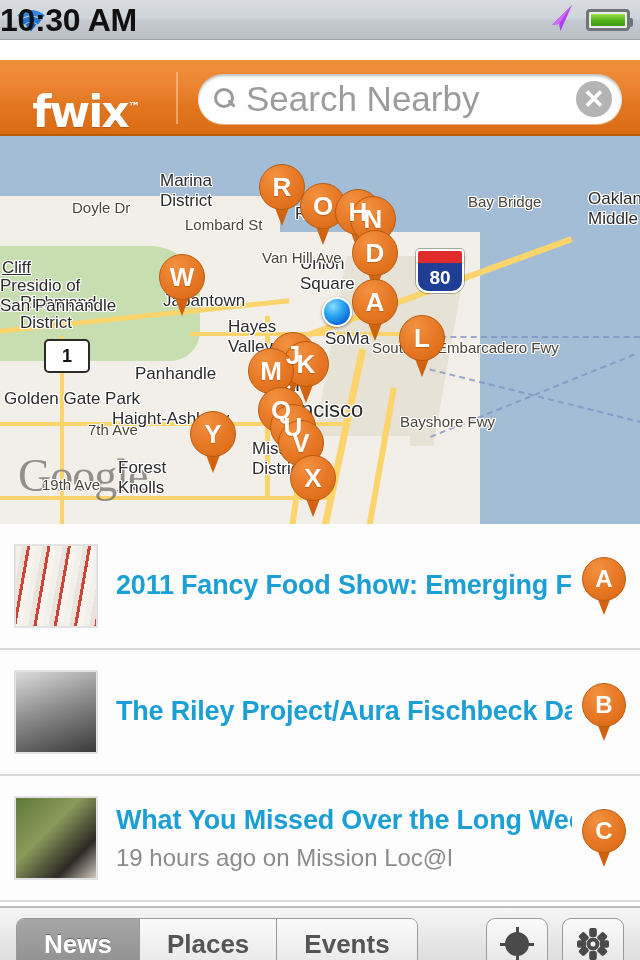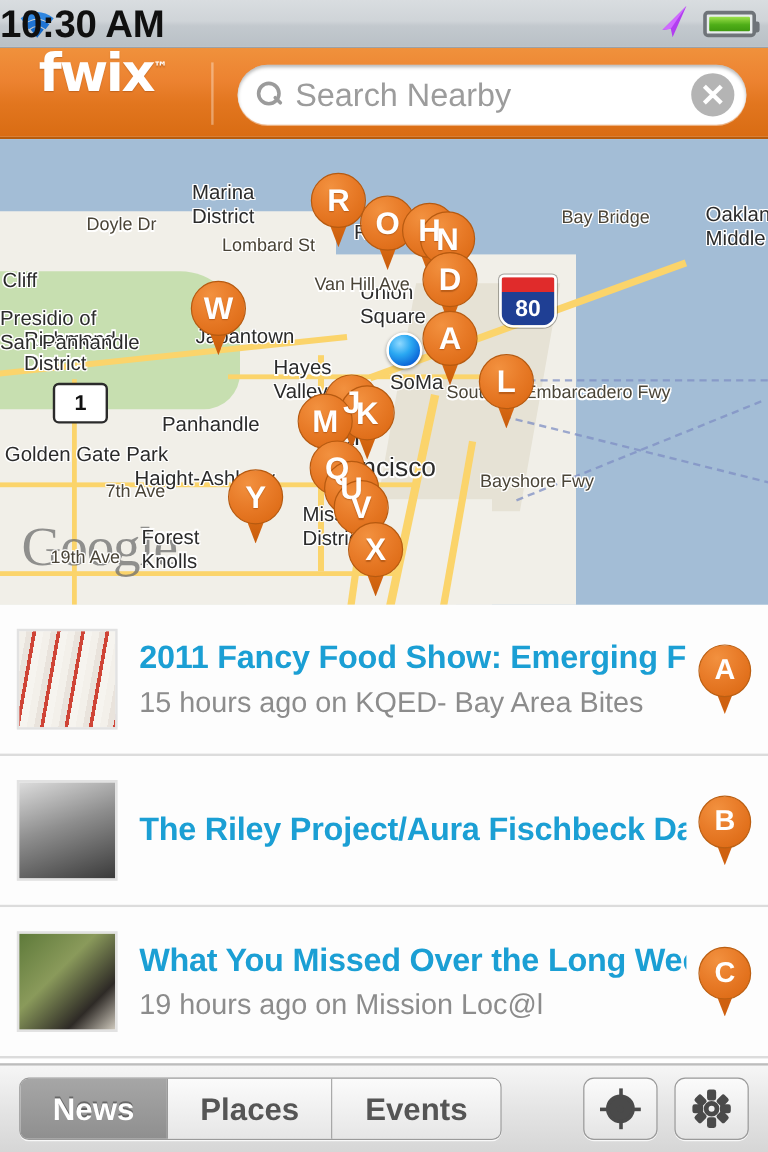--- a/index.html
+++ b/index.html
@@ -35,21 +35,21 @@
   }
   .battery i{ display:block; width:100%; height:100%;
     background:linear-gradient(to bottom,#9be04a,#4fae18 55%,#3f9a10);
     border-radius:1px;}
 
   
   .header{
     position:relative; height:76px; width:640px;
     background:linear-gradient(to bottom,#f0913c 0%,#ec8230 38%,#e2761f 62%,#d96c13 100%);
     border-bottom:2px solid #b85c0c;
-    display:flex; align-items:flex-start;
+    display:flex; align-items:flex-end;margin-top:20px;
   }
   .logo{
     width:172px; text-align:center; position:relative;
     color:#ffffff; font-size:44px; font-weight:bold; letter-spacing:-2px;
     font-family:"DejaVu Sans", sans-serif;
     text-shadow:0 1px 1px rgba(120,50,0,.35);
     line-height:1;
   }
   .logo sup{ font-size:12px; vertical-align:super; letter-spacing:0; font-weight:bold;}
   .logo-divider{
@@ -64,21 +64,21 @@
   }
   .s-icon{ width:22px;height:22px;position:relative;flex:0 0 22px;margin-right:10px;}
   .s-icon:before{
     content:""; position:absolute; left:0; top:0; width:14px;height:14px;
     border:3px solid #9b9b9b; border-radius:50%;
   }
   .s-icon:after{
     content:""; position:absolute; left:13px; top:14px; width:9px;height:3px;
     background:#9b9b9b; transform:rotate(45deg); border-radius:2px;
   }
-  .s-placeholder{ flex:1; color:#9c9c9c; font-size:27px; }
+  .s-placeholder{ flex:1; color:#9c9c9c; font-size:35px; }
   .clear-btn{
     width:36px;height:36px;border-radius:50%;
     background:#b4b4b4; color:#ffffff; flex:0 0 36px;
     display:flex; align-items:center; justify-content:center;
     font-size:26px; font-weight:bold; line-height:1;
   }
 
   
   .map{
     position:relative; width:640px; height:388px; overflow:hidden;
@@ -360,21 +360,21 @@
         <div>Oakland</div>
         <div>Middle Harbor</div>
       </div>
       <div class="maplbl" style="left: 4px; top: 253px;">
         <div>Golden Gate Park</div>
       </div>
       <div class="maplbl" style="left: 0px; top: 140px;">
         <div>Presidio of</div>
         <div>San Panhandle</div>
       </div>
-      <div class="maplbl" style="left: 2px; top: 108px;">
+      <div class="maplbl" style="left: 2px; top: 122px; text-decoration: underline;">
         <div>Cliff</div>
       </div>
       <div class="maplbl road-name" style="left: 42px; top: 340px;">
         <div>19th Ave</div>
       </div>
       <div class="maplbl road-name" style="left: 88px; top: 285px;">
         <div>7th Ave</div>
       </div>
       <div class="maplbl" style="left: 295px; top: 68px;">
         <div>Russian Hill</div>
@@ -499,21 +499,20 @@
         </span>
       </div>
     </div>
 </div>
 
 <div class="list" id="news-list">
     <div class="row">
       <div class="thumb" style="background:repeating-linear-gradient(100deg,#f3f0ea 0 6px,#e9e3dc 6px 11px,#cf4436 11px 14px,#f6f4ef 14px 20px)"></div>
       <div class="txt">
         <div class="title">2011 Fancy Food Show: Emerging Fo…</div>
-        <div class="meta">15 hours ago on KQED- Bay Area Bites</div>
       </div>
       <div class="rowpin">
         <span class="tip"></span>
         <span class="head">
           <span class="lt">A</span>
         </span>
       </div>
     </div>
     <div class="row">
       <div class="thumb" style="background:linear-gradient(160deg,#dcdcdc,#8e8e8e 45%,#3a3a3a)"></div>

